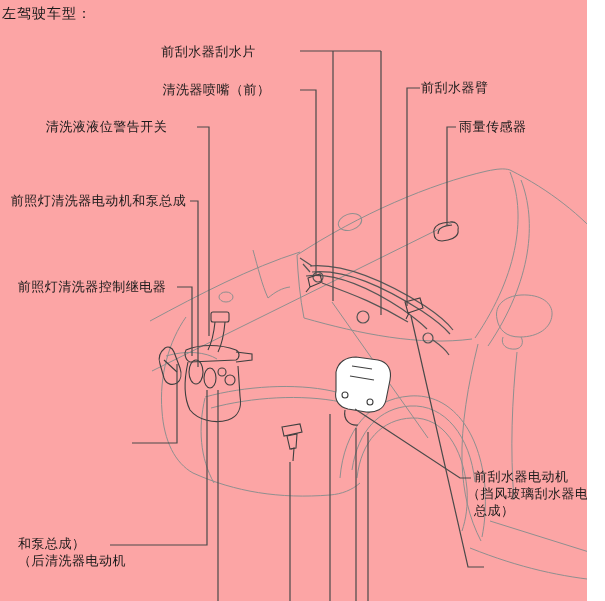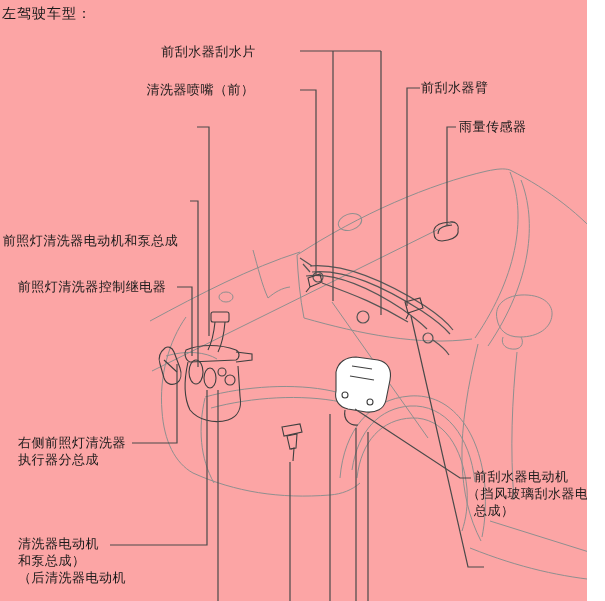--- a/index.html
+++ b/index.html
@@ -131,38 +131,34 @@
       <path d="M132,443 L177,443 L177,364"></path>
       <path d="M110,545 L207,545 L207,390"></path>
       <path d="M471,478 L460,478 L355,409"></path>
       <path d="M484,567 L468,567 L411,316"></path>
       <path d="M218,390 L218,601 M290,462 L290,601 M330,414 L330,601 M356,428 L356,601 M368,432 L368,601"></path>
     </g>
   </svg>
 
   <div class="lbl ra" style="left:120px;top:44px;width:177px;">前刮水器刮水片</div>
 
-  <div class="lbl ra" style="left:112px;top:82px;width:177px;">清洗器喷嘴（前）</div>
+  <div class="lbl ra" style="left:128px;top:82px;width:177px;">清洗器喷嘴（前）</div>
 
   <div class="lbl" style="left:421px;top:80px;">前刮水器臂</div>
 
   <div class="lbl" style="left:459px;top:119px;">雨量传感器</div>
 
+  <div class="lbl ra" style="left:18px;top:119px;width:177px;">清洗液液位警告开关</div>
 
-  <div class="lbl ra" style="left:0;top:193px;width:181px;margin-top:40px;">前照灯清洗器电动机和泵总成</div>
+  <div class="lbl ra" style="left:8px;top:193px;width:181px;">前照灯清洗器电动机和泵总成</div>
 
   <div class="lbl ra" style="left:8px;top:279px;width:168px;">前照灯清洗器控制继电器</div>
 
-  <div class="lbl" style="left:18px;top:435px;">
-    <span>右侧前照灯清洗器</span>
-    <span>执行器分总成</span>
-  </div>
 
   <div class="lbl" style="left:18px;top:536px;">
-    <span>清洗器电动机</span>
     <span>和泵总成）</span>
     <span>（后清洗器电动机</span>
   </div>
 
   <div class="lbl" style="left:467px;top:469px;">
     <span class="ind">前刮水器电动机</span>
     <span>（挡风玻璃刮水器电动机</span>
     <span class="ind">总成）</span>
   </div>
 

